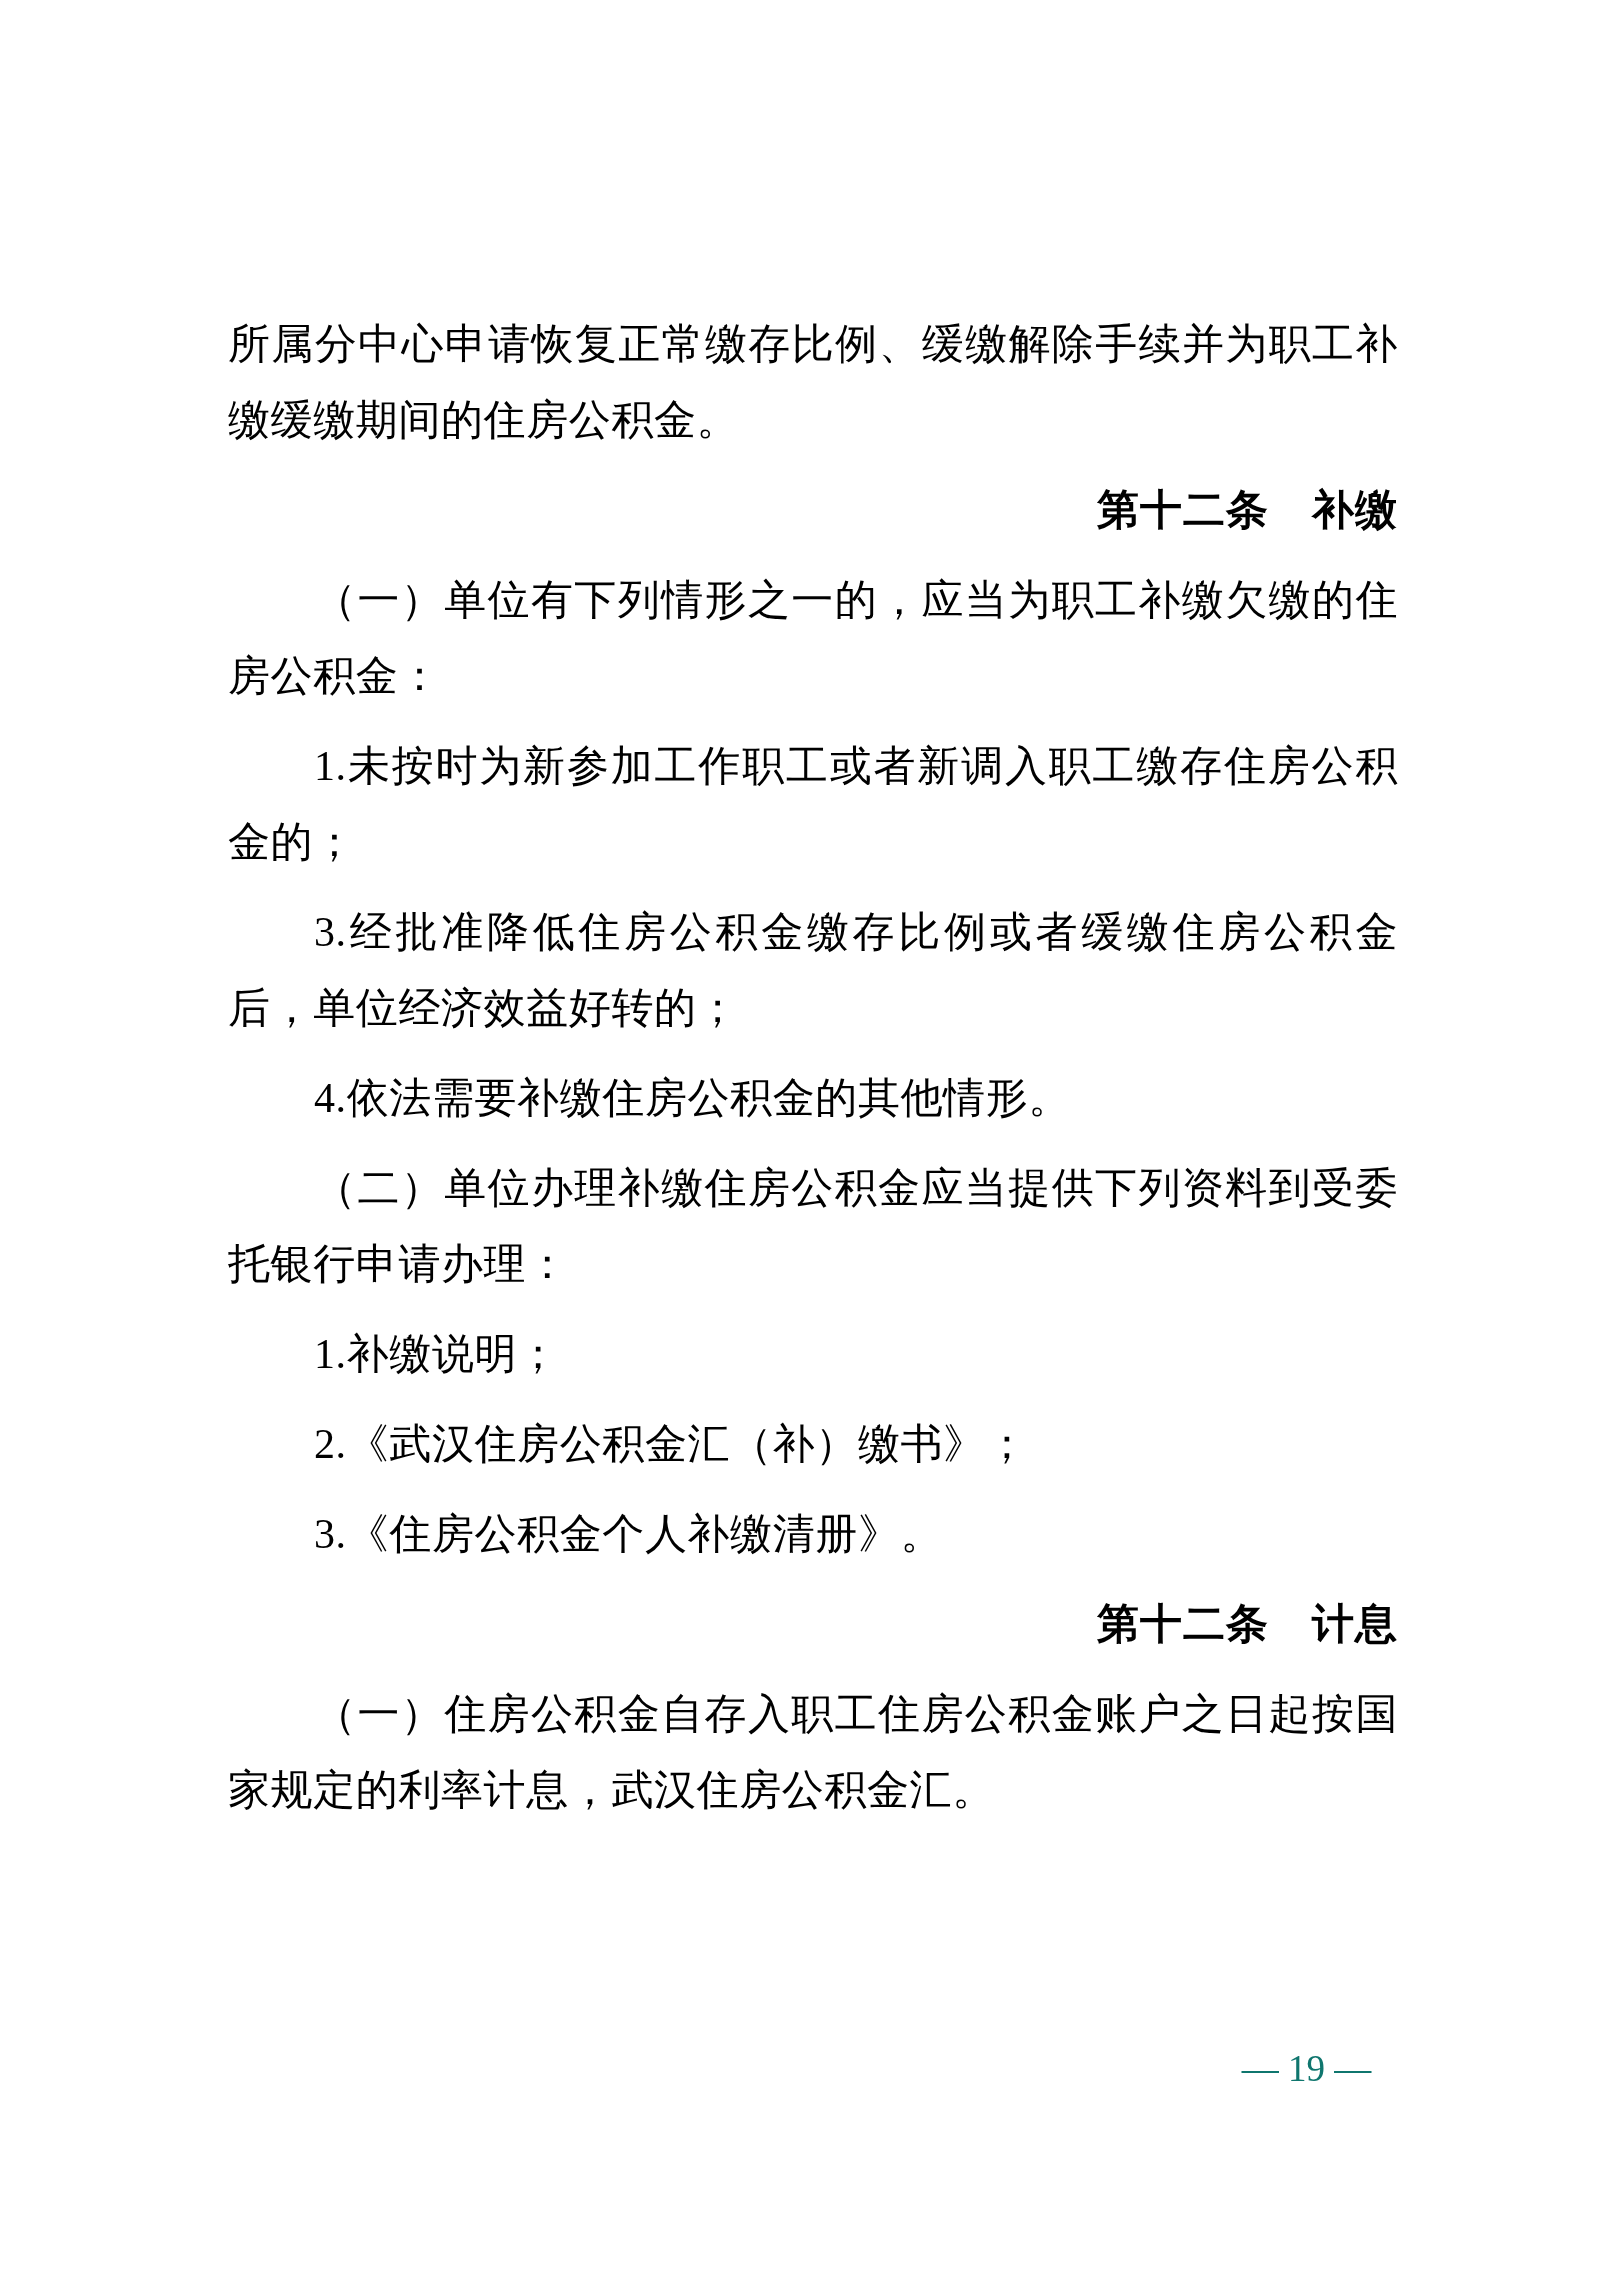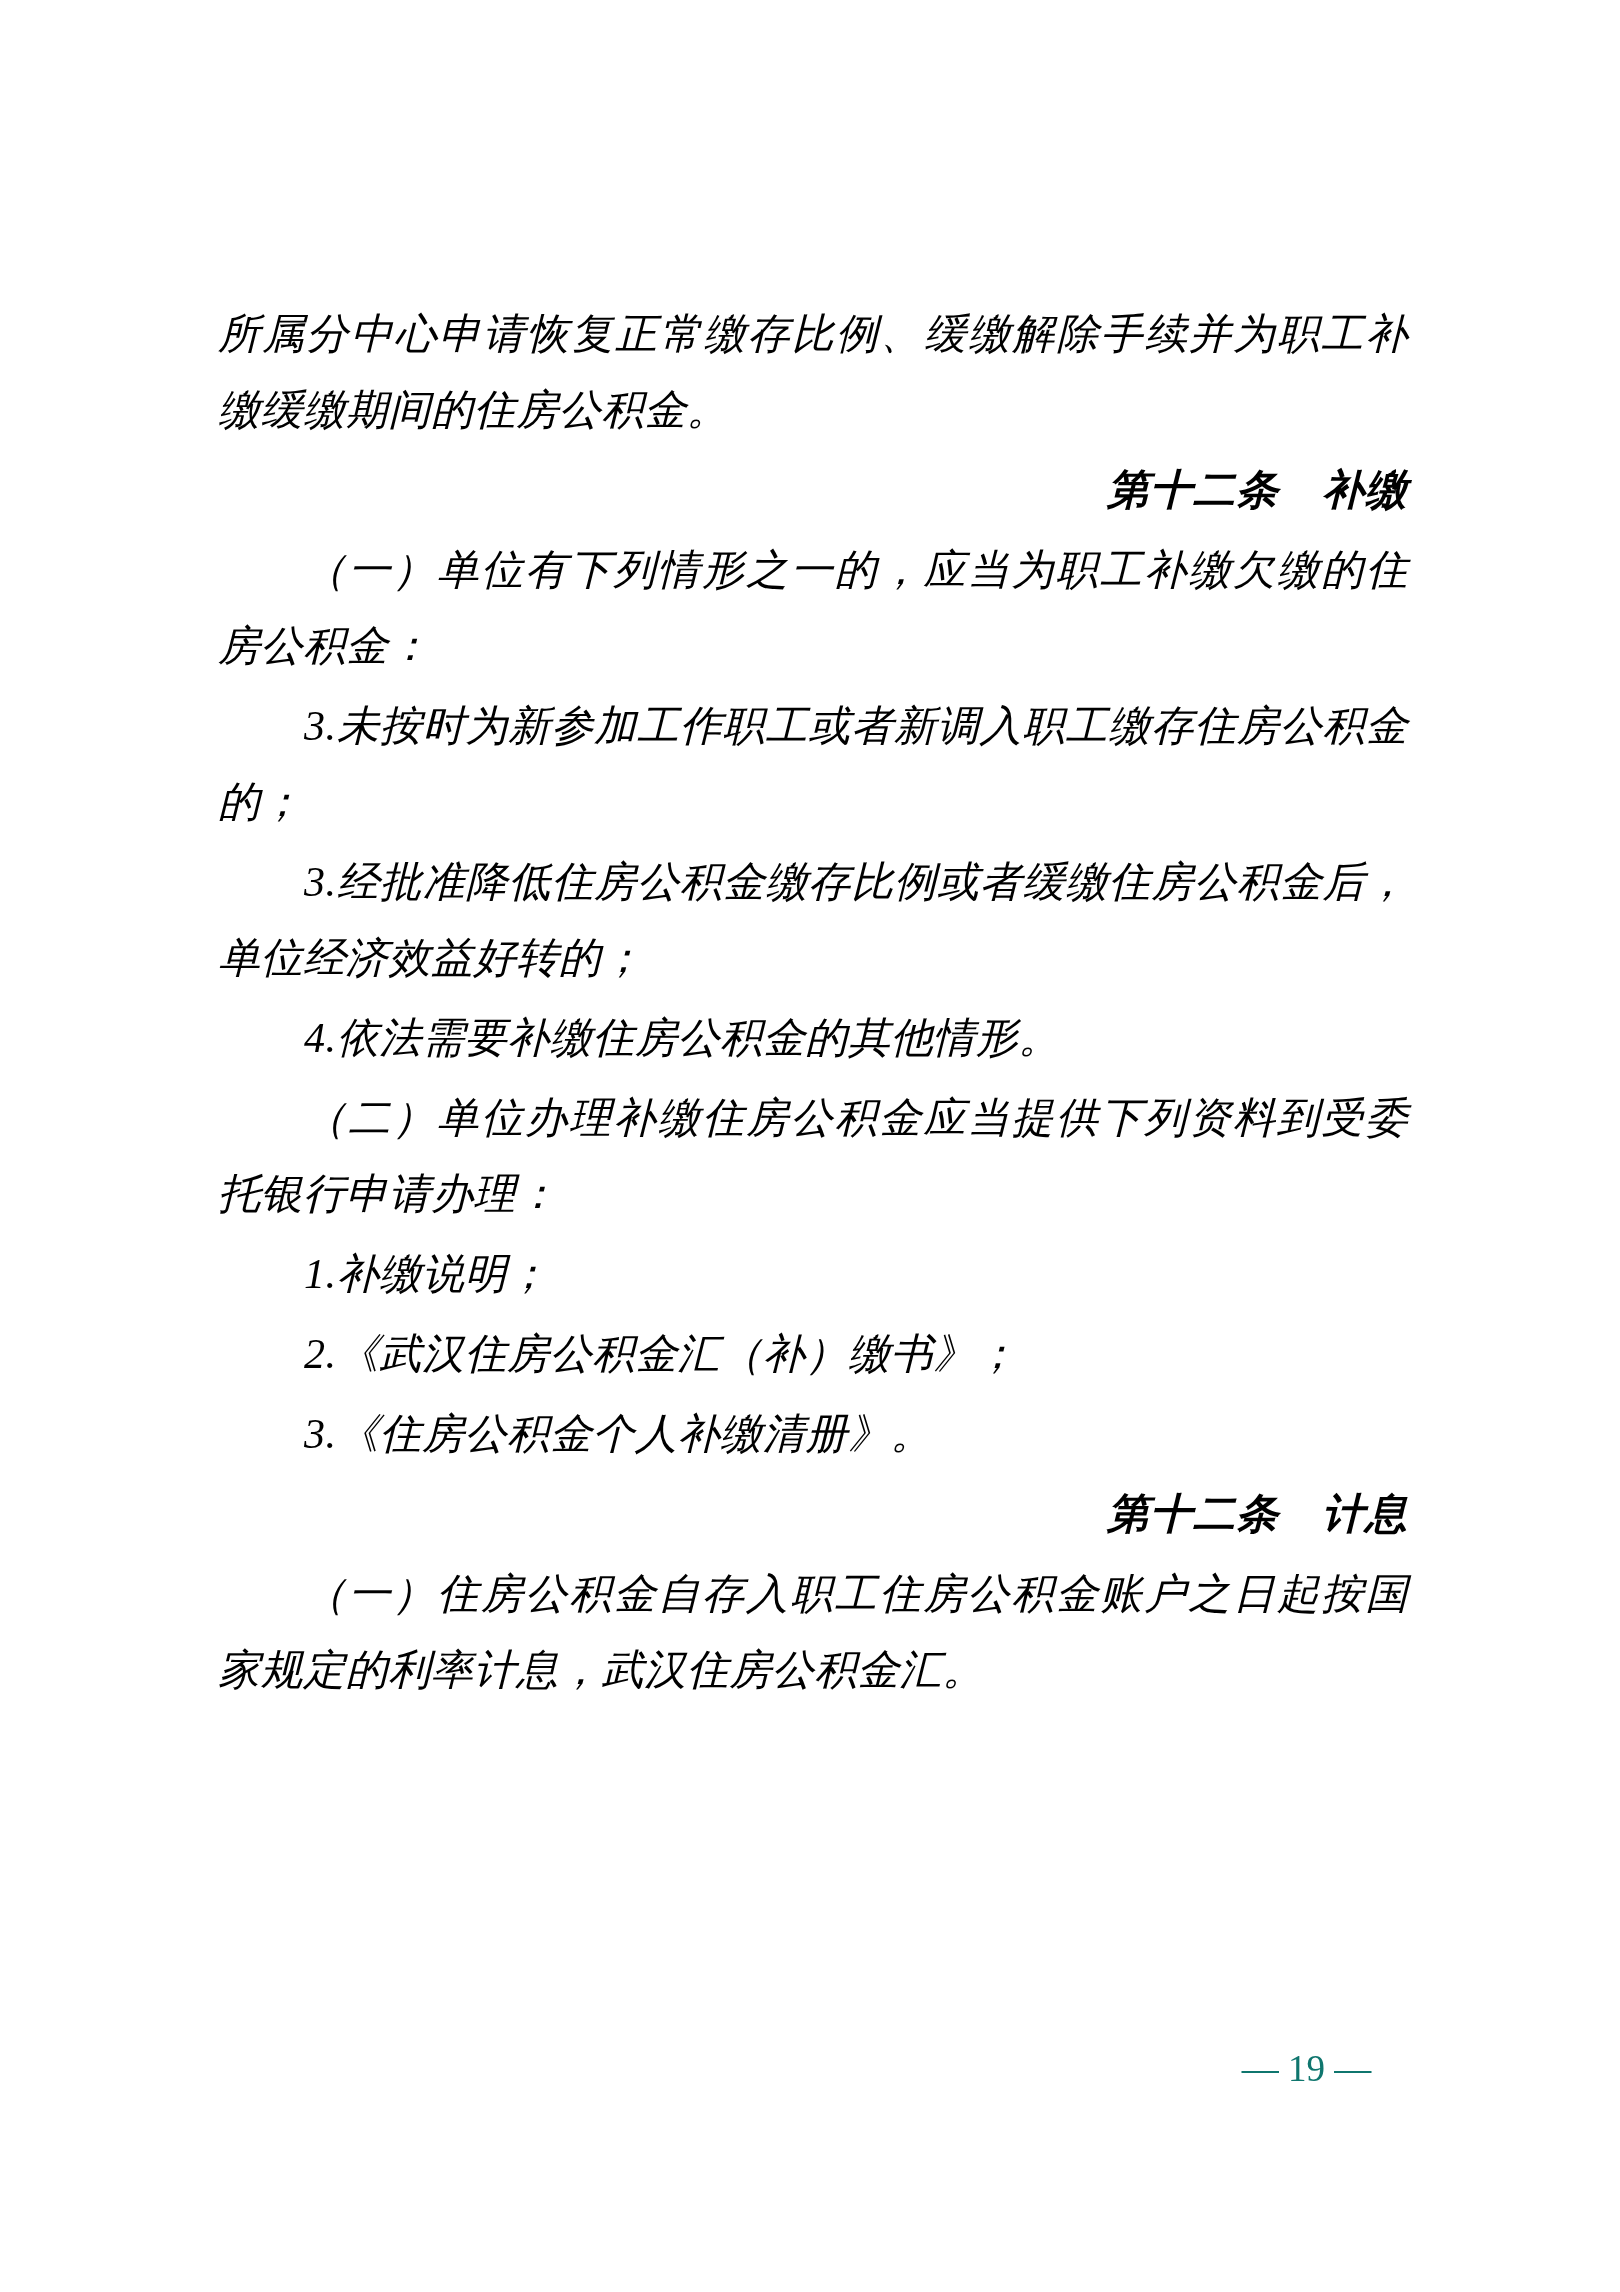--- a/index.html
+++ b/index.html
@@ -20,27 +20,26 @@
     inset: 0;
     background: #ffffff;
   }
   .page-content {
     position: absolute;
     left: 214px;
     top: 292px;
     width: 1198px;
   }
   .para {
-    margin: 4px;
+    margin: 14px;
     font-size: 42px;
     line-height: 76px;
     letter-spacing: 0.6px;
     text-align: justify;
     text-justify: inter-character;
-    font-style: italic;
   }
   .para.indent {
     text-indent: 86px;
   }
   .para.heading {
     font-family: "Liberation Sans", "DejaVu Sans", sans-serif;
     font-weight: bold;
     text-align: right;
     text-indent: 86px;
     letter-spacing: 1px;
@@ -65,21 +64,21 @@
 
   <div class="page-content">
 
     <p class="para">所属分中心申请恢复正常缴存比例、缓缴解除手续并为职工补缴缓缴期间的住房公积金。</p>
 
     <p class="para heading">第十二条　补缴</p>
 
     <p class="para indent">（一）单位有下列情形之一的，应当为职工补缴欠缴的住房公积金：</p>
 
 
-    <p class="para indent">3.未按时为新参加工作职工或者新调入职工缴存住房公积金的；</p>
+    <p class="para indent">1.未按时为新参加工作职工或者新调入职工缴存住房公积金的；</p>
 
     <p class="para indent">3.经批准降低住房公积金缴存比例或者缓缴住房公积金后，单位经济效益好转的；</p>
 
     <p class="para indent">4.依法需要补缴住房公积金的其他情形。</p>
 
     <p class="para indent">（二）单位办理补缴住房公积金应当提供下列资料到受委托银行申请办理：</p>
 
     <p class="para indent">1.补缴说明；</p>
 
     <p class="para indent">2.《武汉住房公积金汇（补）缴书》；</p>

